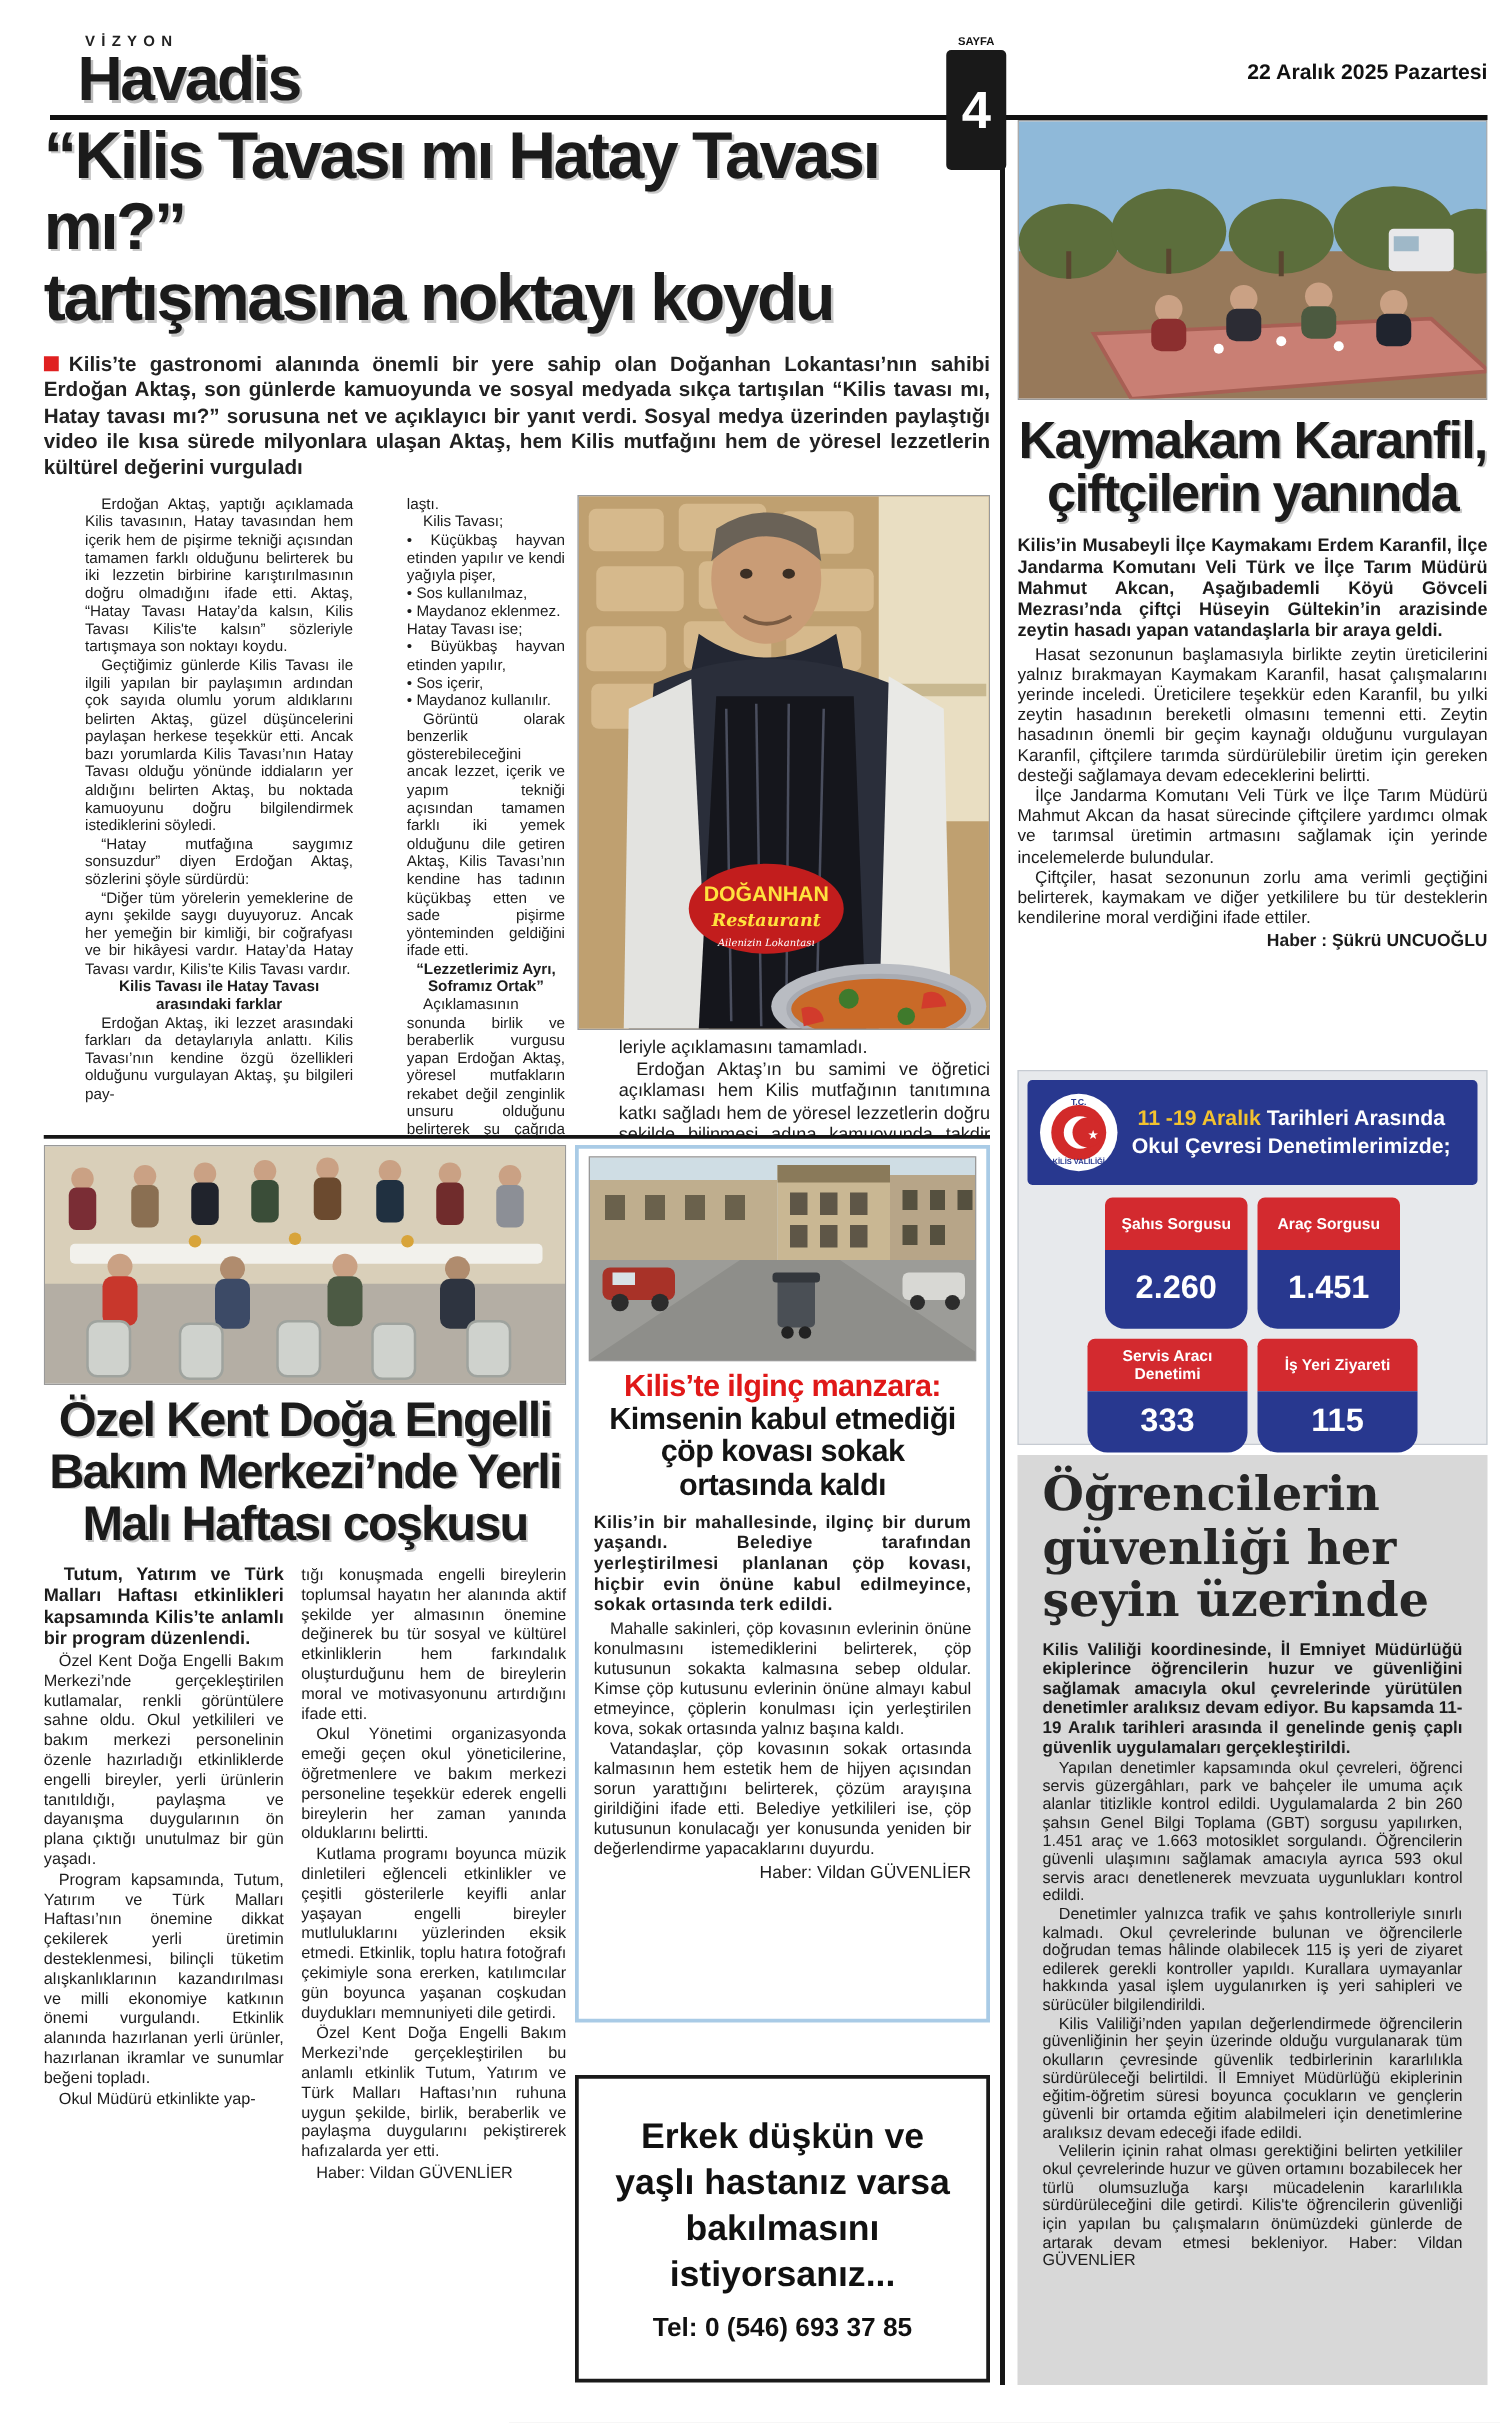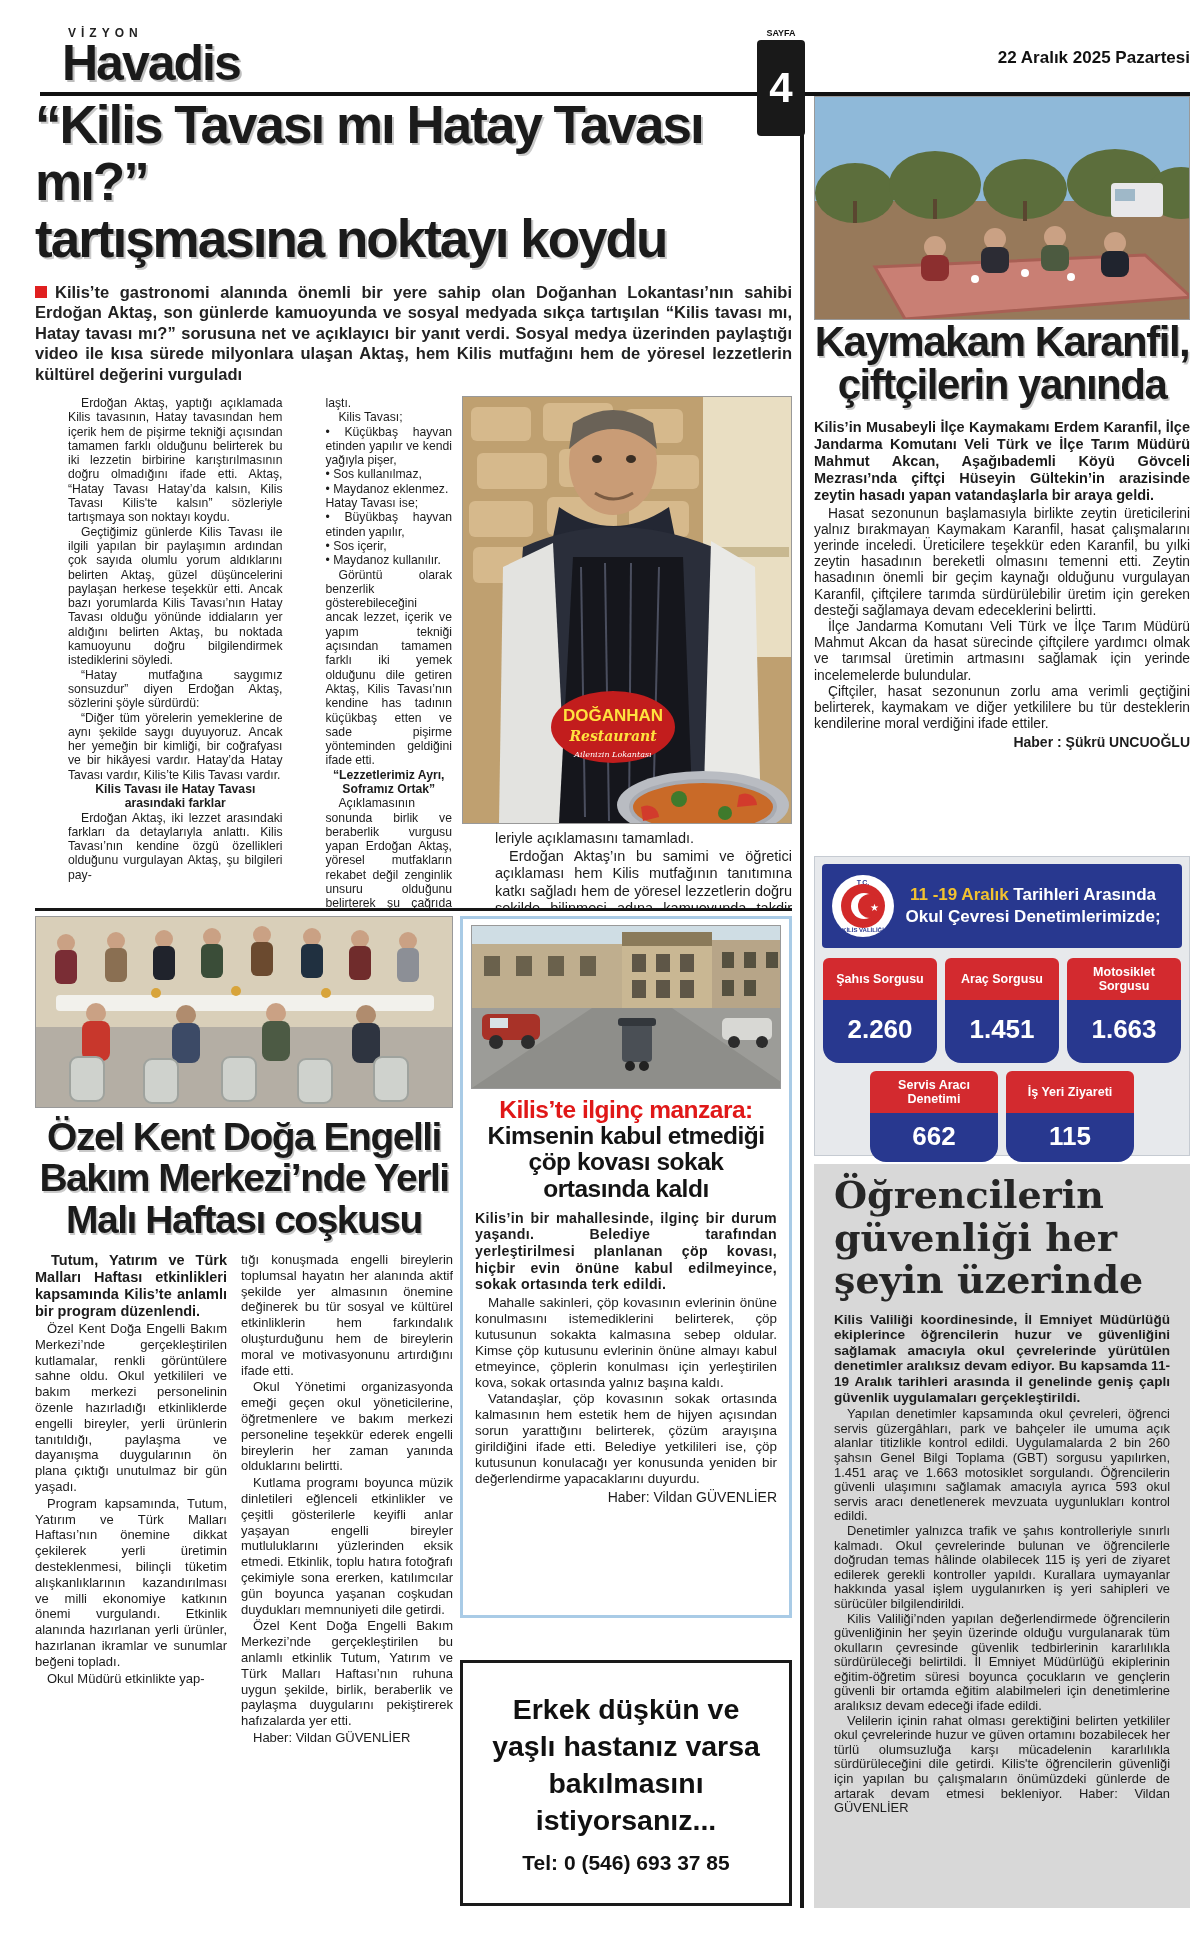--- a/index.html
+++ b/index.html
@@ -34,21 +34,21 @@
   .photo-col{width:330px;display:flex;flex-direction:column;}
   .tail{margin-top:6px;font-size:14.5px;line-height:17.6px;}
   .tail p{text-indent:14px;}
   .tail p.noind{text-indent:0;}
   .photo-frame{border:1px solid #999;background:#ddd;overflow:hidden;}
   
   .vdiv{position:absolute;left:800px;top:96px;width:4px;height:1812px;background:#161616;}
   
   .rcol{position:absolute;left:814px;top:96px;width:376px;}
   .kay-photo{height:222px;}
-  .kay-h1{margin-top:0;font-size:42px;line-height:1.03;font-weight:bold;letter-spacing:-1.5px;text-align:center;color:#1b1b1b;
+  .kay-h1{margin-top:10px;font-size:42px;line-height:1.03;font-weight:bold;letter-spacing:-1.5px;text-align:center;color:#1b1b1b;
           text-shadow:1.5px 1.5px 0 #c9c9c9;}
   .kay-intro{margin-top:12px;font-size:14.5px;line-height:17px;font-weight:bold;text-align:justify;}
   .kay-body{margin-top:2px;font-size:13.8px;line-height:16.2px;}
   .kay-body p{text-indent:14px;text-align:justify;}
   .kay-byline{font-size:14px;margin-top:2px;}
   
   .stats{position:absolute;left:814px;top:856px;width:376px;height:300px;background:#e7e9ec;border:1px solid #c6cbd2;
          padding:7px;box-sizing:border-box;}
   .stats-head{background:#28388f;border-radius:4px;height:84px;display:flex;align-items:center;padding:0 10px;box-sizing:border-box;}
   .seal{width:62px;height:62px;border-radius:50%;background:#fff;position:relative;flex-shrink:0;
@@ -285,29 +285,25 @@
     </div>
     <div class="cards">
       <div class="card">
         <div class="lab">Şahıs Sorgusu</div>
         <div class="val">2.260</div>
       </div>
       <div class="card">
         <div class="lab">Araç Sorgusu</div>
         <div class="val">1.451</div>
       </div>
-      <div class="card">
-        <div class="lab">Motosiklet Sorgusu</div>
-        <div class="val">1.663</div>
-      </div>
     </div>
     <div class="cards row2">
       <div class="card">
         <div class="lab">Servis Aracı Denetimi</div>
-        <div class="val">662</div>
+        <div class="val">333</div>
       </div>
       <div class="card">
         <div class="lab">İş Yeri Ziyareti</div>
         <div class="val">115</div>
       </div>
     </div>
   </div>
 
   <div class="students">
     <div class="stu-h1">Öğrencilerin güvenliği her şeyin üzerinde</div>

